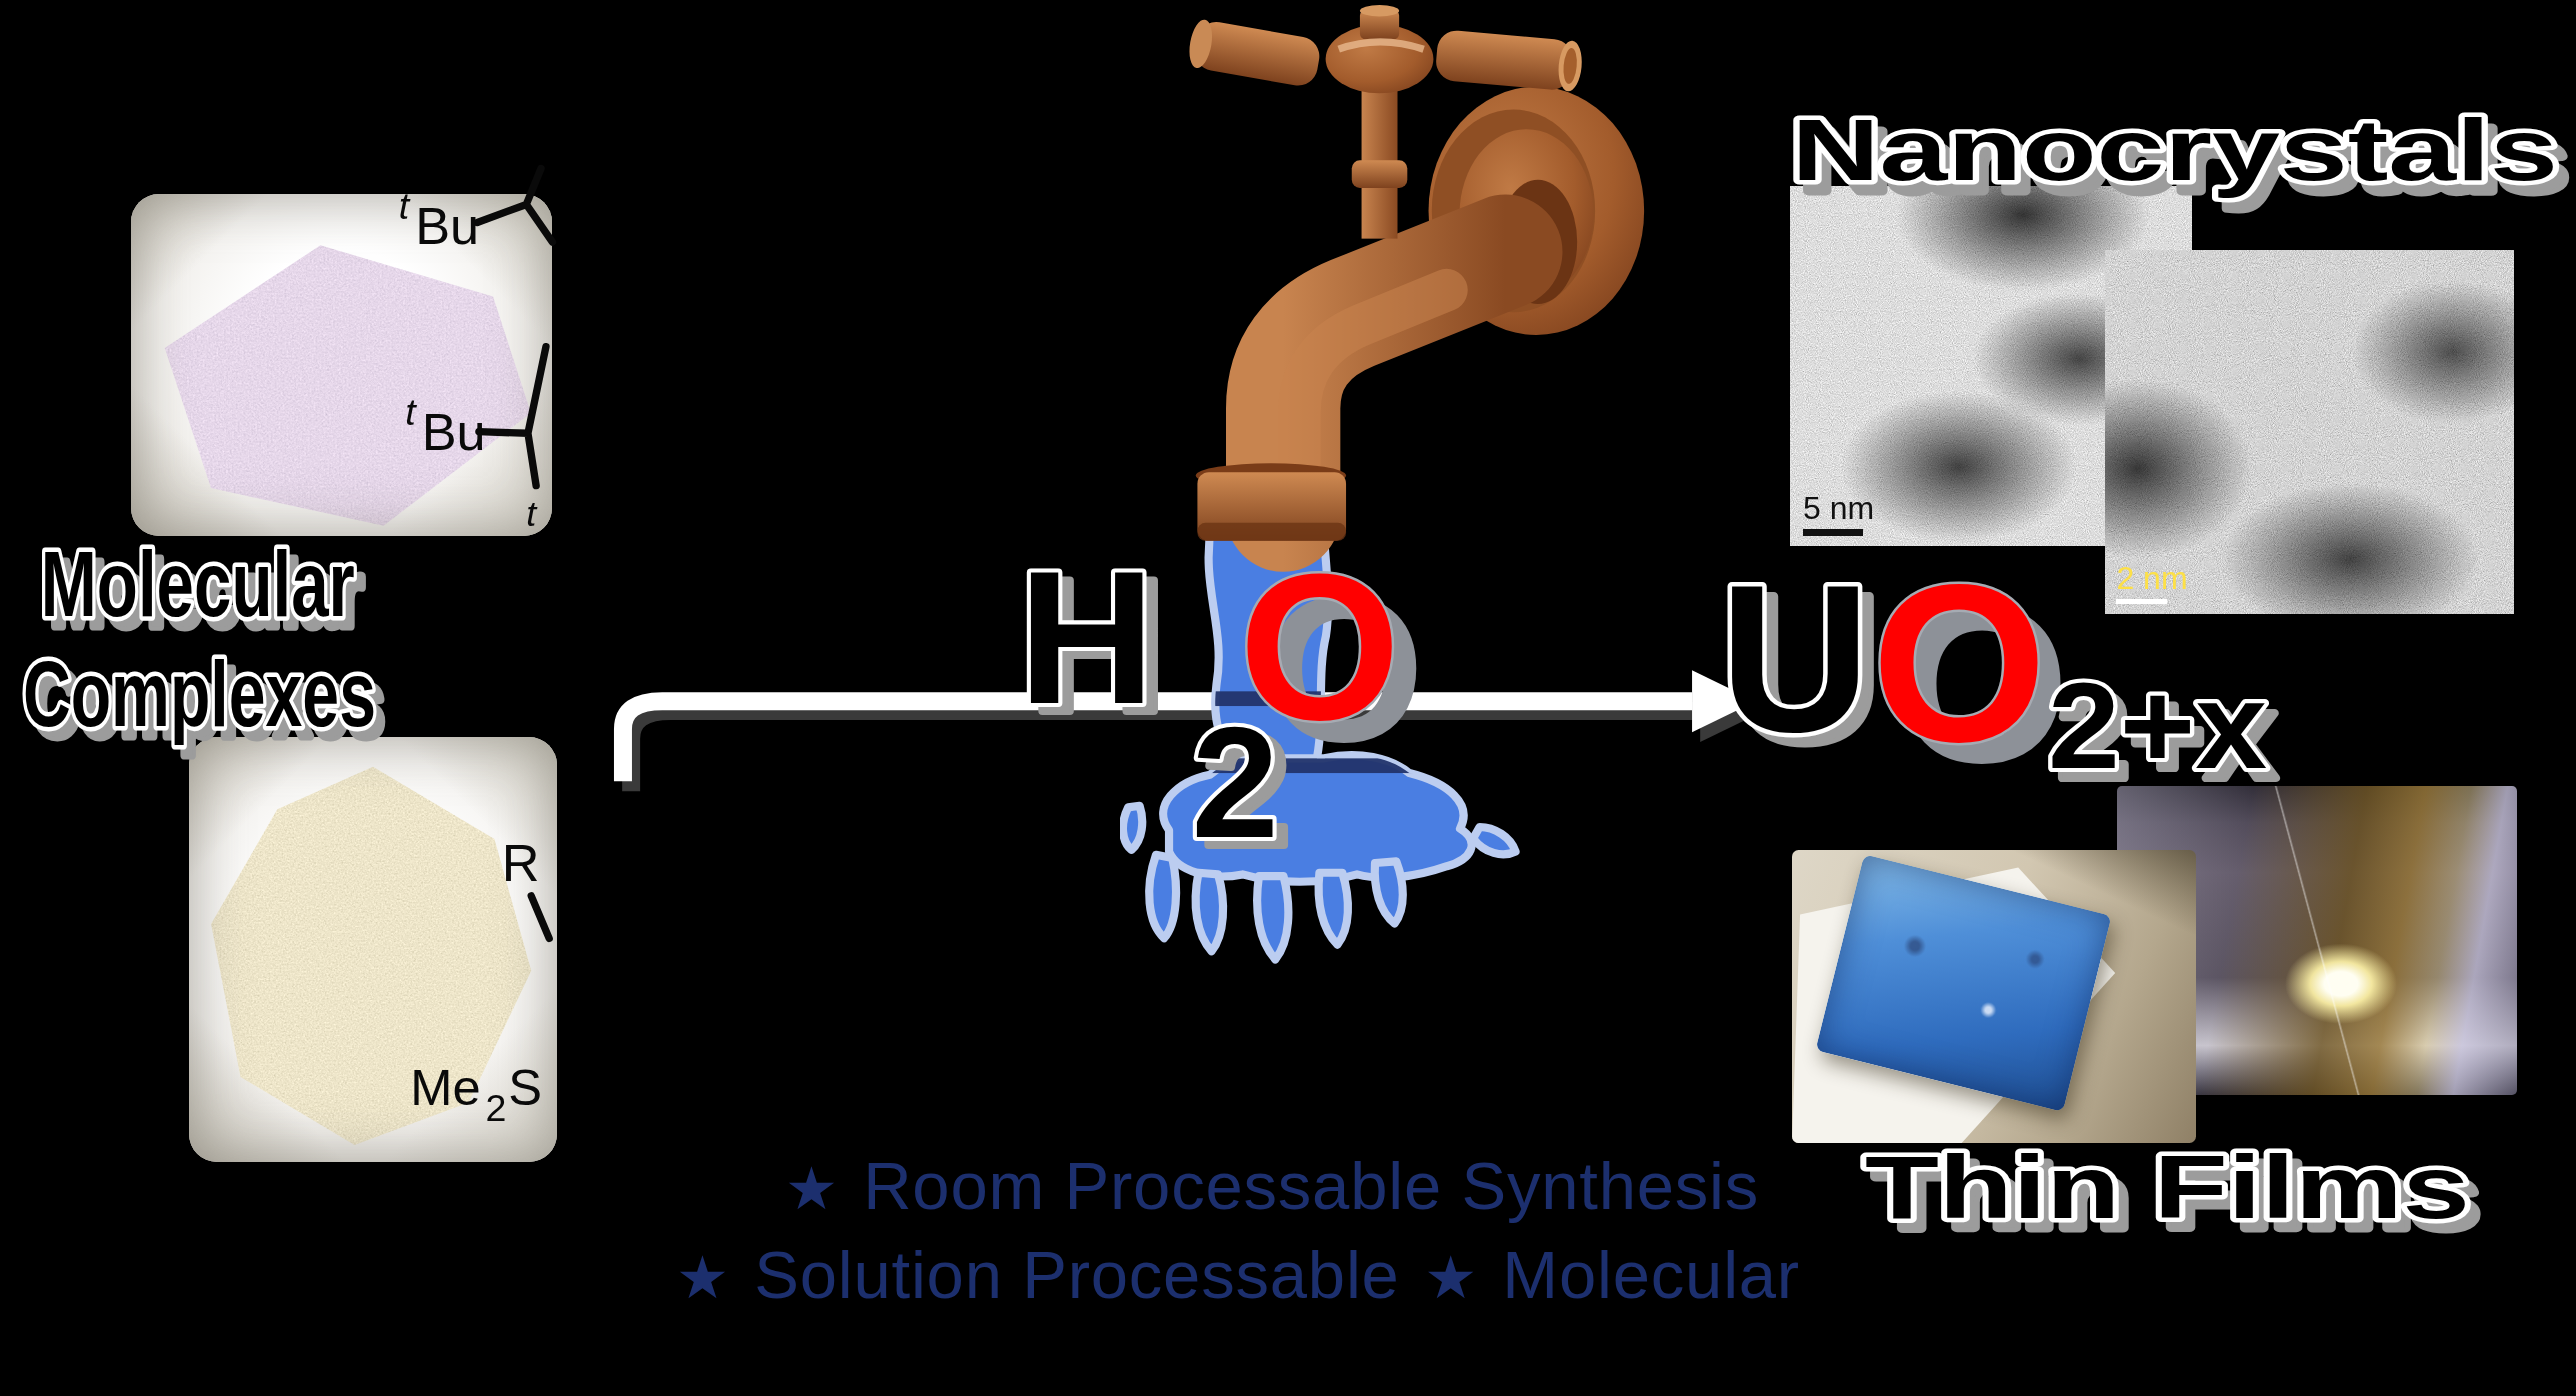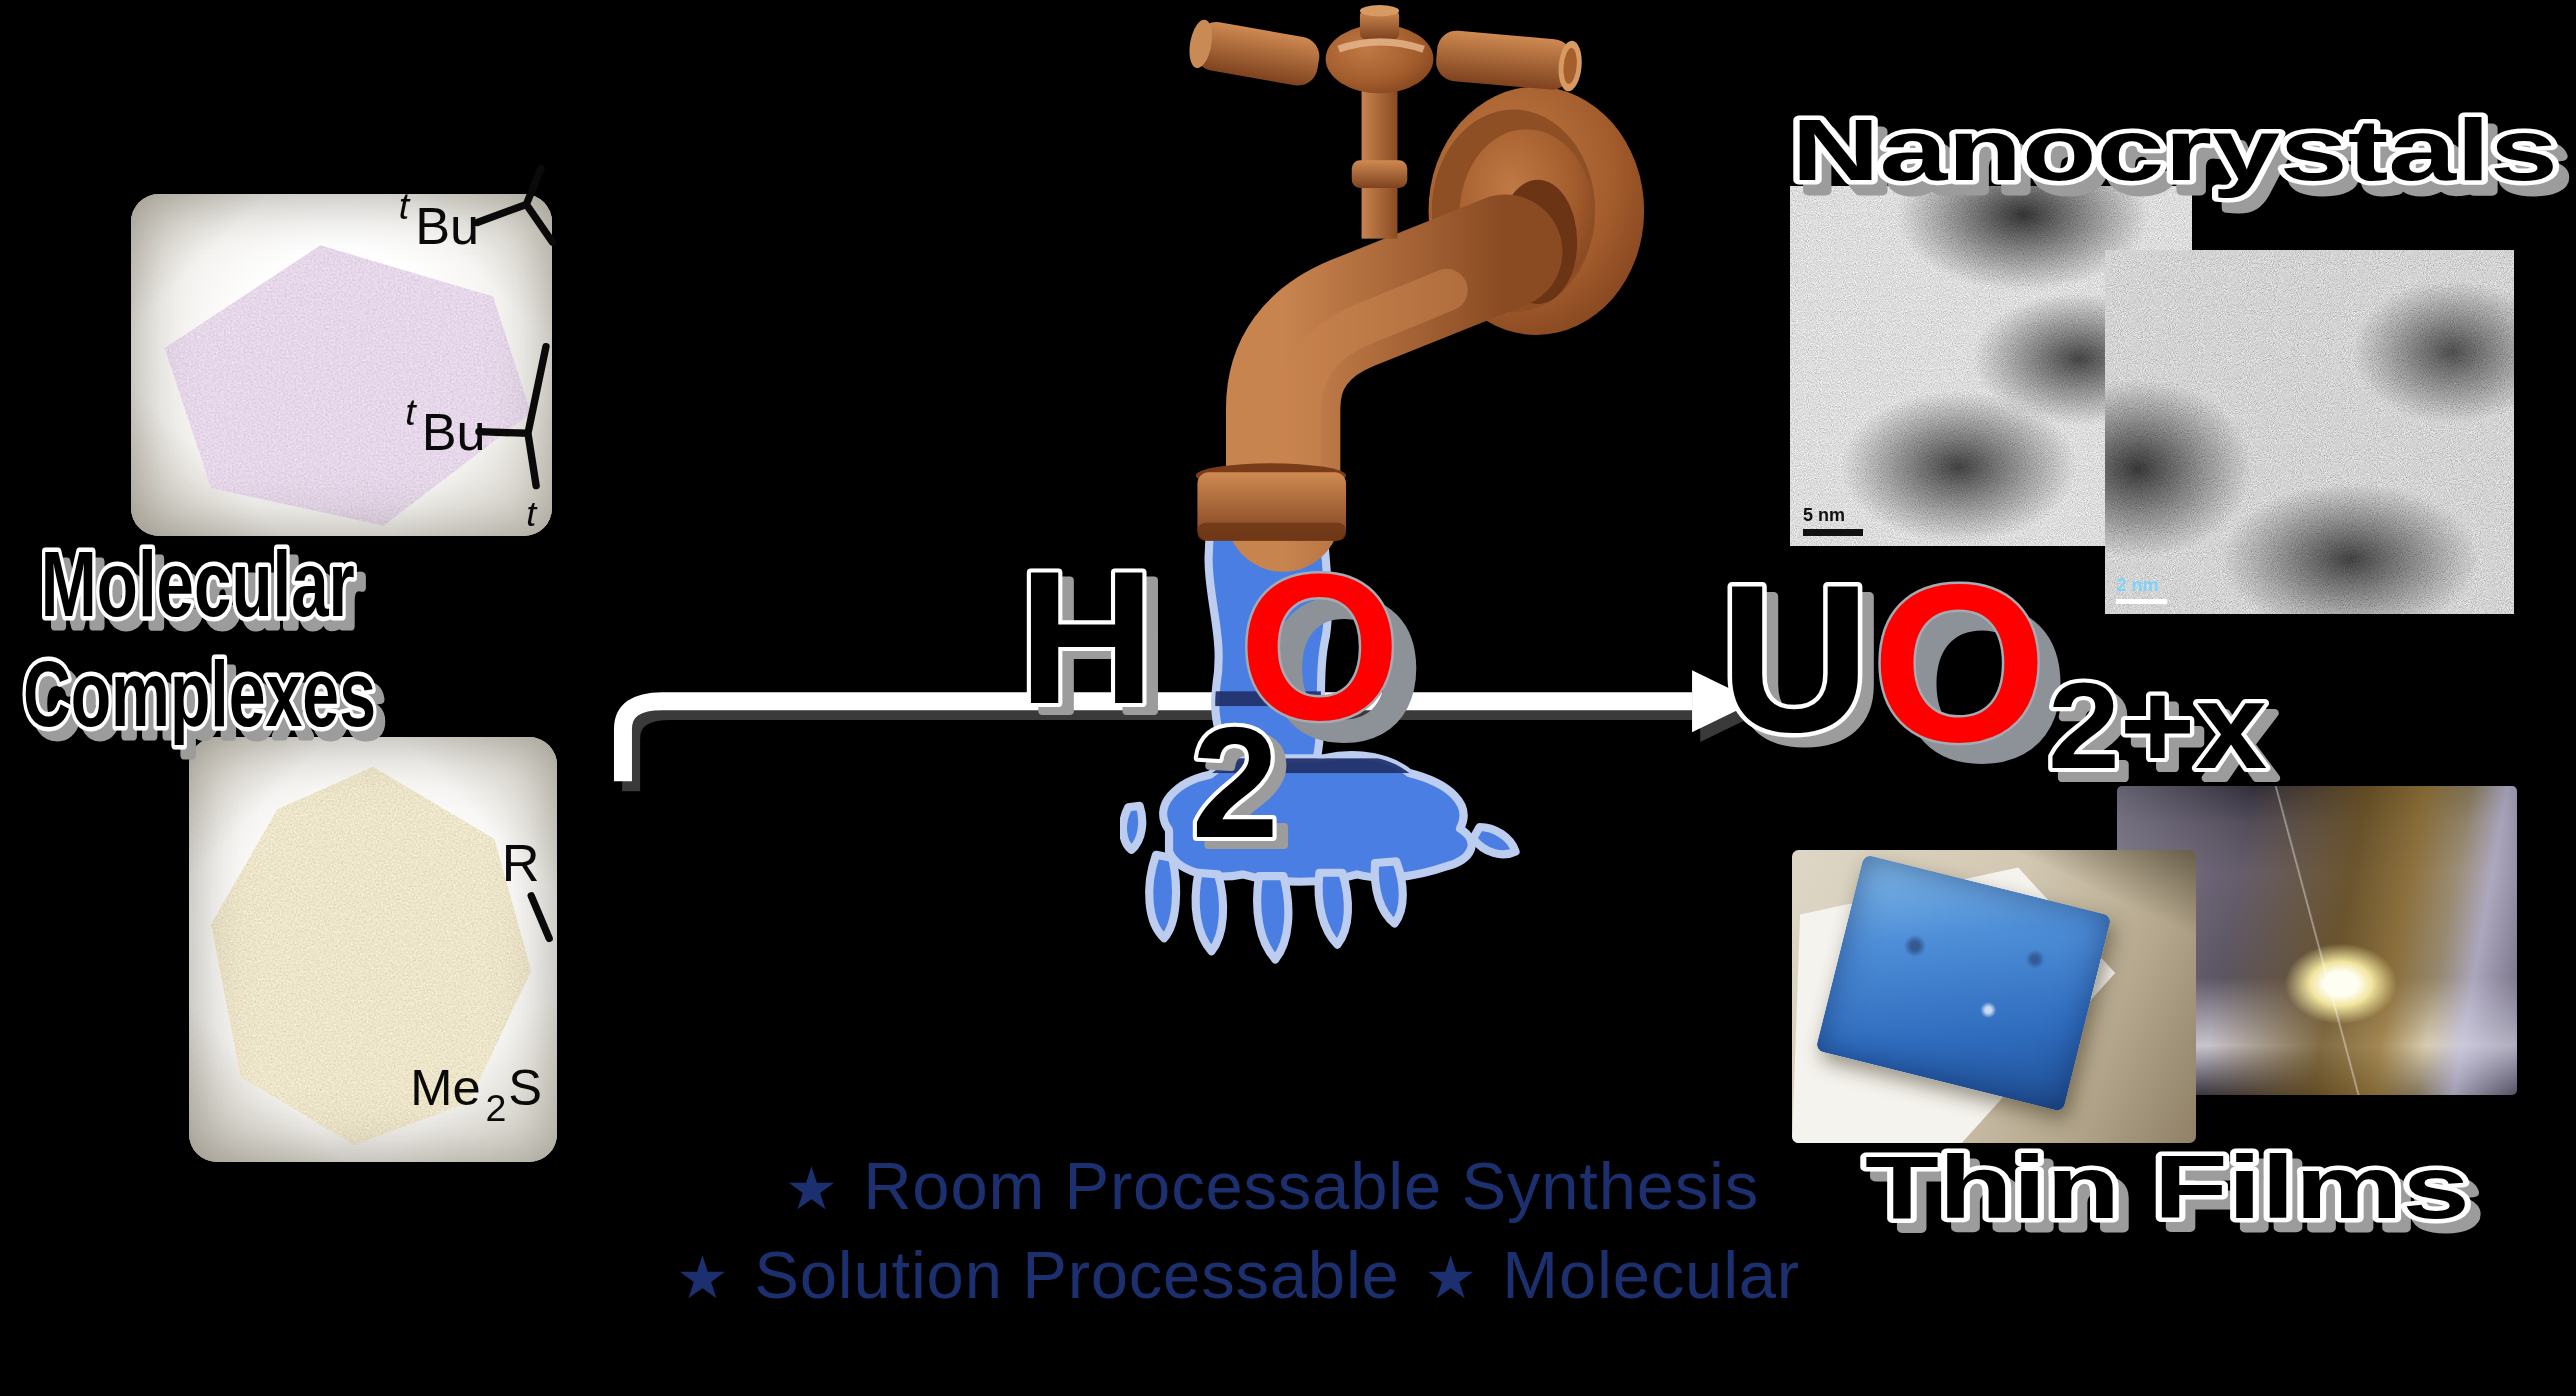--- a/index.html
+++ b/index.html
@@ -28,21 +28,21 @@
   .tem-left-blobs{background:
       radial-gradient(ellipse 45% 30% at 58% 8%,rgba(25,25,25,.85),rgba(0,0,0,0) 70%),
       radial-gradient(ellipse 38% 26% at 72% 48%,rgba(35,35,35,.8),rgba(0,0,0,0) 70%),
       radial-gradient(ellipse 42% 30% at 42% 78%,rgba(30,30,30,.8),rgba(0,0,0,0) 70%),
       radial-gradient(ellipse 30% 26% at 12% 34%,rgba(255,255,255,.55),rgba(255,255,255,0) 70%);}
   .tem-right-blobs{background:
       radial-gradient(ellipse 40% 35% at 8% 60%,rgba(20,20,20,.8),rgba(0,0,0,0) 70%),
       radial-gradient(ellipse 35% 28% at 85% 28%,rgba(25,25,25,.7),rgba(0,0,0,0) 70%),
       radial-gradient(ellipse 45% 30% at 60% 85%,rgba(20,20,20,.75),rgba(0,0,0,0) 70%),
       radial-gradient(ellipse 40% 28% at 45% 18%,rgba(255,255,255,.5),rgba(255,255,255,0) 70%);}
-  .tem-scale{position:absolute;font-size:18px;line-height:1;font-weight:bold;}
+  .tem-scale{position:absolute;font-size:32px;line-height:1;}
   .tem-scale .bar{margin-top:4.9px;}
 
   
   .photo-bluefilm{background:
       linear-gradient(205deg,rgba(90,80,60,.85) 0%,rgba(90,80,60,0) 18%),
       linear-gradient(115deg,#ded7c7 0%,#d2c7b1 45%,#b4a78d 75%,#8f8066 100%);}
   .paper{position:absolute;inset:0;background:#f5f3ed;
          clip-path:polygon(2% 22%,56% 6%,80% 42%,42% 100%,0 100%);}
   .bluesq{position:absolute;left:11%;top:11%;width:63%;height:69%;transform:rotate(14deg);
           border-radius:8.2px;
@@ -209,21 +209,21 @@
     <div class="tem-scale" style="left:13px;bottom:9.8px;color:#111">
       <span>5 nm</span>
       <div class="bar" style="width:60px;height:7.4px;background:#111"></div>
     </div>
   </div>
   <div class="tem" style="left:2105px;top:250px;width:409px;height:364px;z-index:4">
     <svg preserveAspectRatio="none" viewBox="0 0 500 446" width="409" height="364">
         <rect width="100%" height="100%" filter="url(#fTemR)"></rect>
       </svg>
     <div class="tem-blobs tem-right-blobs"></div>
-    <div class="tem-scale" style="left:11.4px;bottom:9.8px;color:#7dd3fc">
+    <div class="tem-scale" style="left:11.4px;bottom:9.8px;color:#fde047">
       <span>2 nm</span>
       <div class="bar" style="width:51px;height:5.7px;background:#fff"></div>
     </div>
   </div>
 
   <div class="photo photo-glass" style="left:2117px;top:786px;width:400px;height:309px;border-radius:4.9px;z-index:3"></div>
   <div class="photo photo-bluefilm" style="left:1792px;top:850px;width:404px;height:293px;border-radius:6.5px;z-index:4">
     <div class="paper"></div>
     <div class="bluesq"></div>
   </div>

